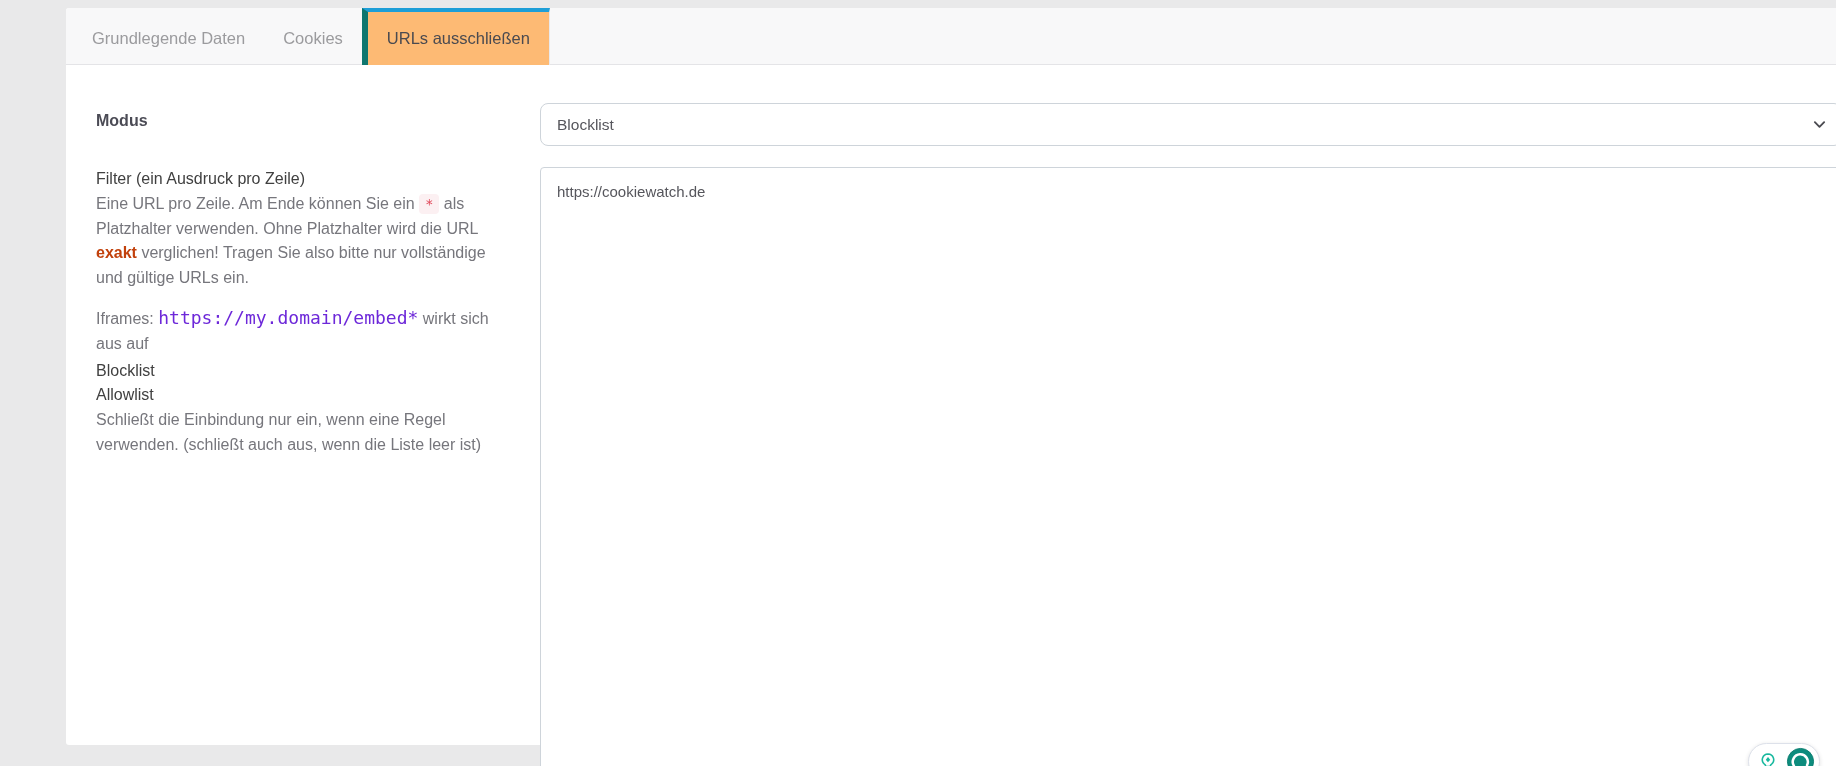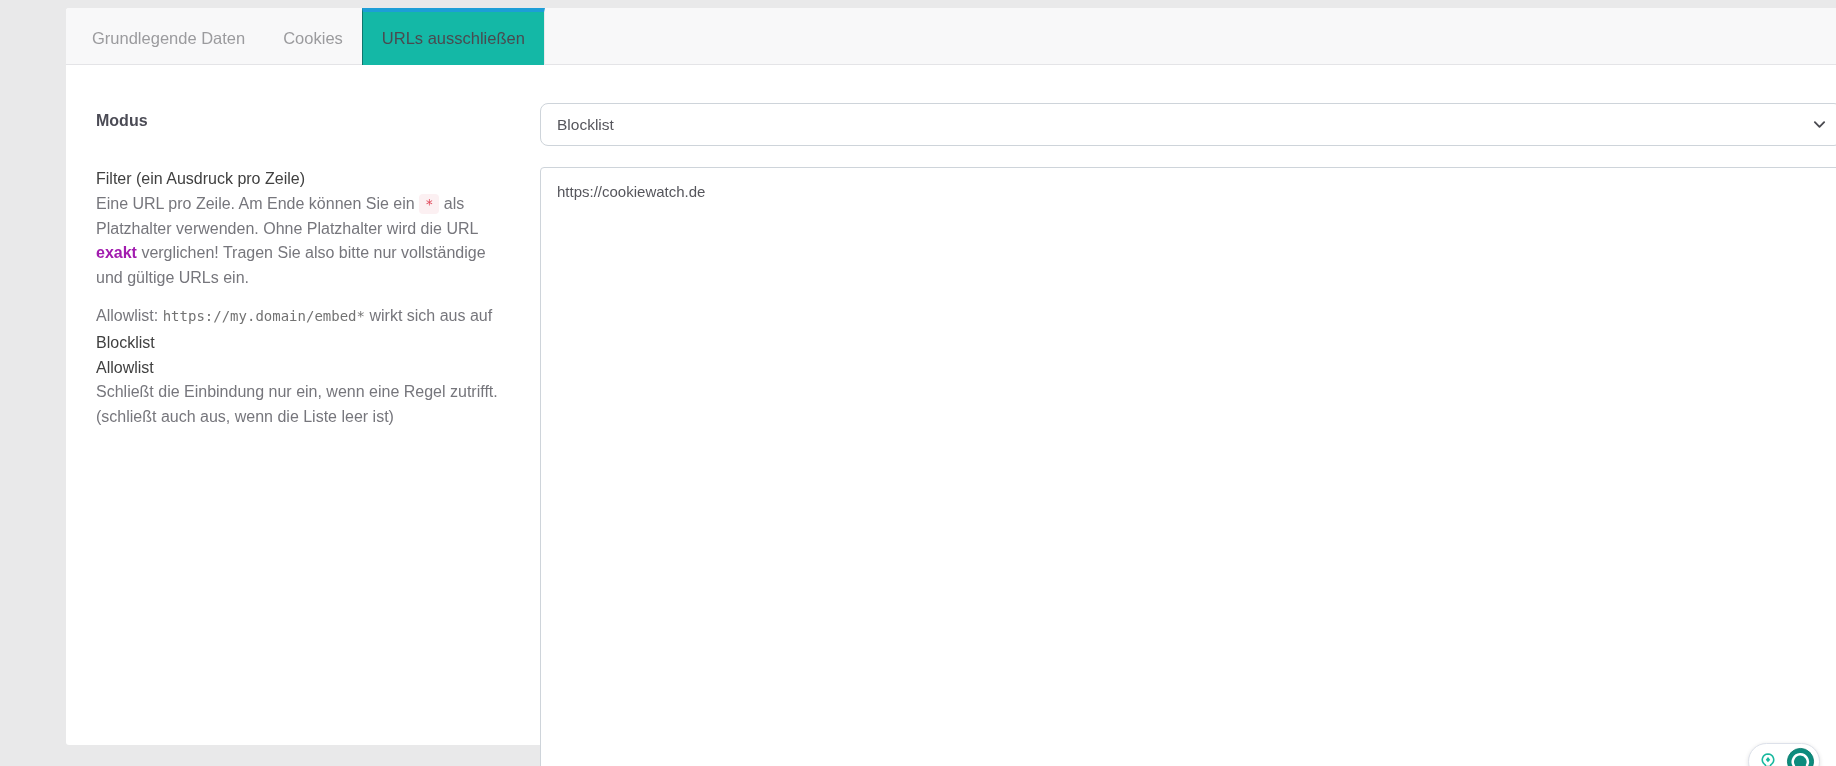--- a/index.html
+++ b/index.html
@@ -26,24 +26,24 @@
     border-radius:3px 3px 0 0;
   }
   .tab {
     display:flex; align-items:center;
     padding:0 19px;
     font-size:16.5px; color:#9b9b9e;
     cursor:pointer; white-space:nowrap;
     border-top:4px solid transparent;
   }
   .tab.active {
-    background:#14b8a6;
+    background:#fdba74;
     color:#4a4a50;
     border-top:4px solid #1d9ed7;
-    border-left:1px solid #0f766e;
+    border-left:6px solid #0f766e;
     border-right:1px solid #e9e9ec;
     margin-bottom:-1px;
   }
   
   .cardbody {
     padding:38px 24px 30px 30px;
     display:grid;
     grid-template-columns:412px 1fr;
     column-gap:32px;
     row-gap:21px;
@@ -60,23 +60,23 @@
   .help ul { margin:13px 0 13px 0; padding-left:38px; }
   .help li { margin-bottom:2px; }
   code.star {
     font-family:"DejaVu Sans Mono", monospace;
     font-size:13.5px; color:#e0485a;
     background:#fcf0f2; border-radius:4px;
     padding:2px 6px;
   }
   code.mono {
     font-family:"DejaVu Sans Mono", monospace;
-    font-size:14px; color:#737373;
+    font-size:18px; color:#6d28d9;
   }
-  strong { color:#a21caf; }
+  strong { color:#c2410c; }
   
   .select-wrap { position:relative; }
   select.modus {
     width:100%; height:43px;
     border:1px solid #ced4da; border-radius:8px;
     background:#ffffff; color:#56565c;
     font-family:"Liberation Sans", sans-serif; font-size:15.5px;
     padding:0 40px 0 16px;
     appearance:none; -webkit-appearance:none;
     outline:none;
@@ -153,27 +153,27 @@
     <div class="help">
       <span class="hd">Filter (ein Ausdruck pro Zeile)</span>
       <p>
         <span>Eine URL pro Zeile. Am Ende können Sie ein</span>
         <code class="star">*</code>
         <span>als Platzhalter verwenden. Ohne Platzhalter wird die URL</span>
         <strong>exakt</strong>
         <span>verglichen! Tragen Sie also bitte nur vollständige und gültige URLs ein.</span>
       </p>
       <p class="mb0">
-        <span>Allowlist:</span>
+        <span>Iframes:</span>
         <code class="mono">https://my.domain/embed*</code>
         <span>wirkt sich aus auf</span>
       </p>
       <span class="hd">Blocklist</span>
       <span class="hd">Allowlist</span>
-      <p>Schließt die Einbindung nur ein, wenn eine Regel zutrifft. (schließt auch aus, wenn die Liste leer ist)</p>
+      <p>Schließt die Einbindung nur ein, wenn eine Regel verwenden. (schließt auch aus, wenn die Liste leer ist)</p>
     </div>
 
     <div class="ta-wrap">
       <textarea class="filter" spellcheck="false" style="">https://cookiewatch.de</textarea>
 
       <div class="widget-pill">
         <div class="widget-btn">
           <svg width="22" height="22" viewBox="0 0 24 24">
             <path d="M12 3.2a6.3 6.3 0 0 0-3.6 11.4c.7.5 1.1 1.3 1.1 2.1v.3h5v-.3c0-.8.4-1.6 1.1-2.1A6.3 6.3 0 0 0 12 3.2z" fill="none" stroke="#17b89e" stroke-width="1.7"></path>
             <path d="M9.5 19.5h5" stroke="#17b89e" stroke-width="1.7" stroke-linecap="round"></path>

